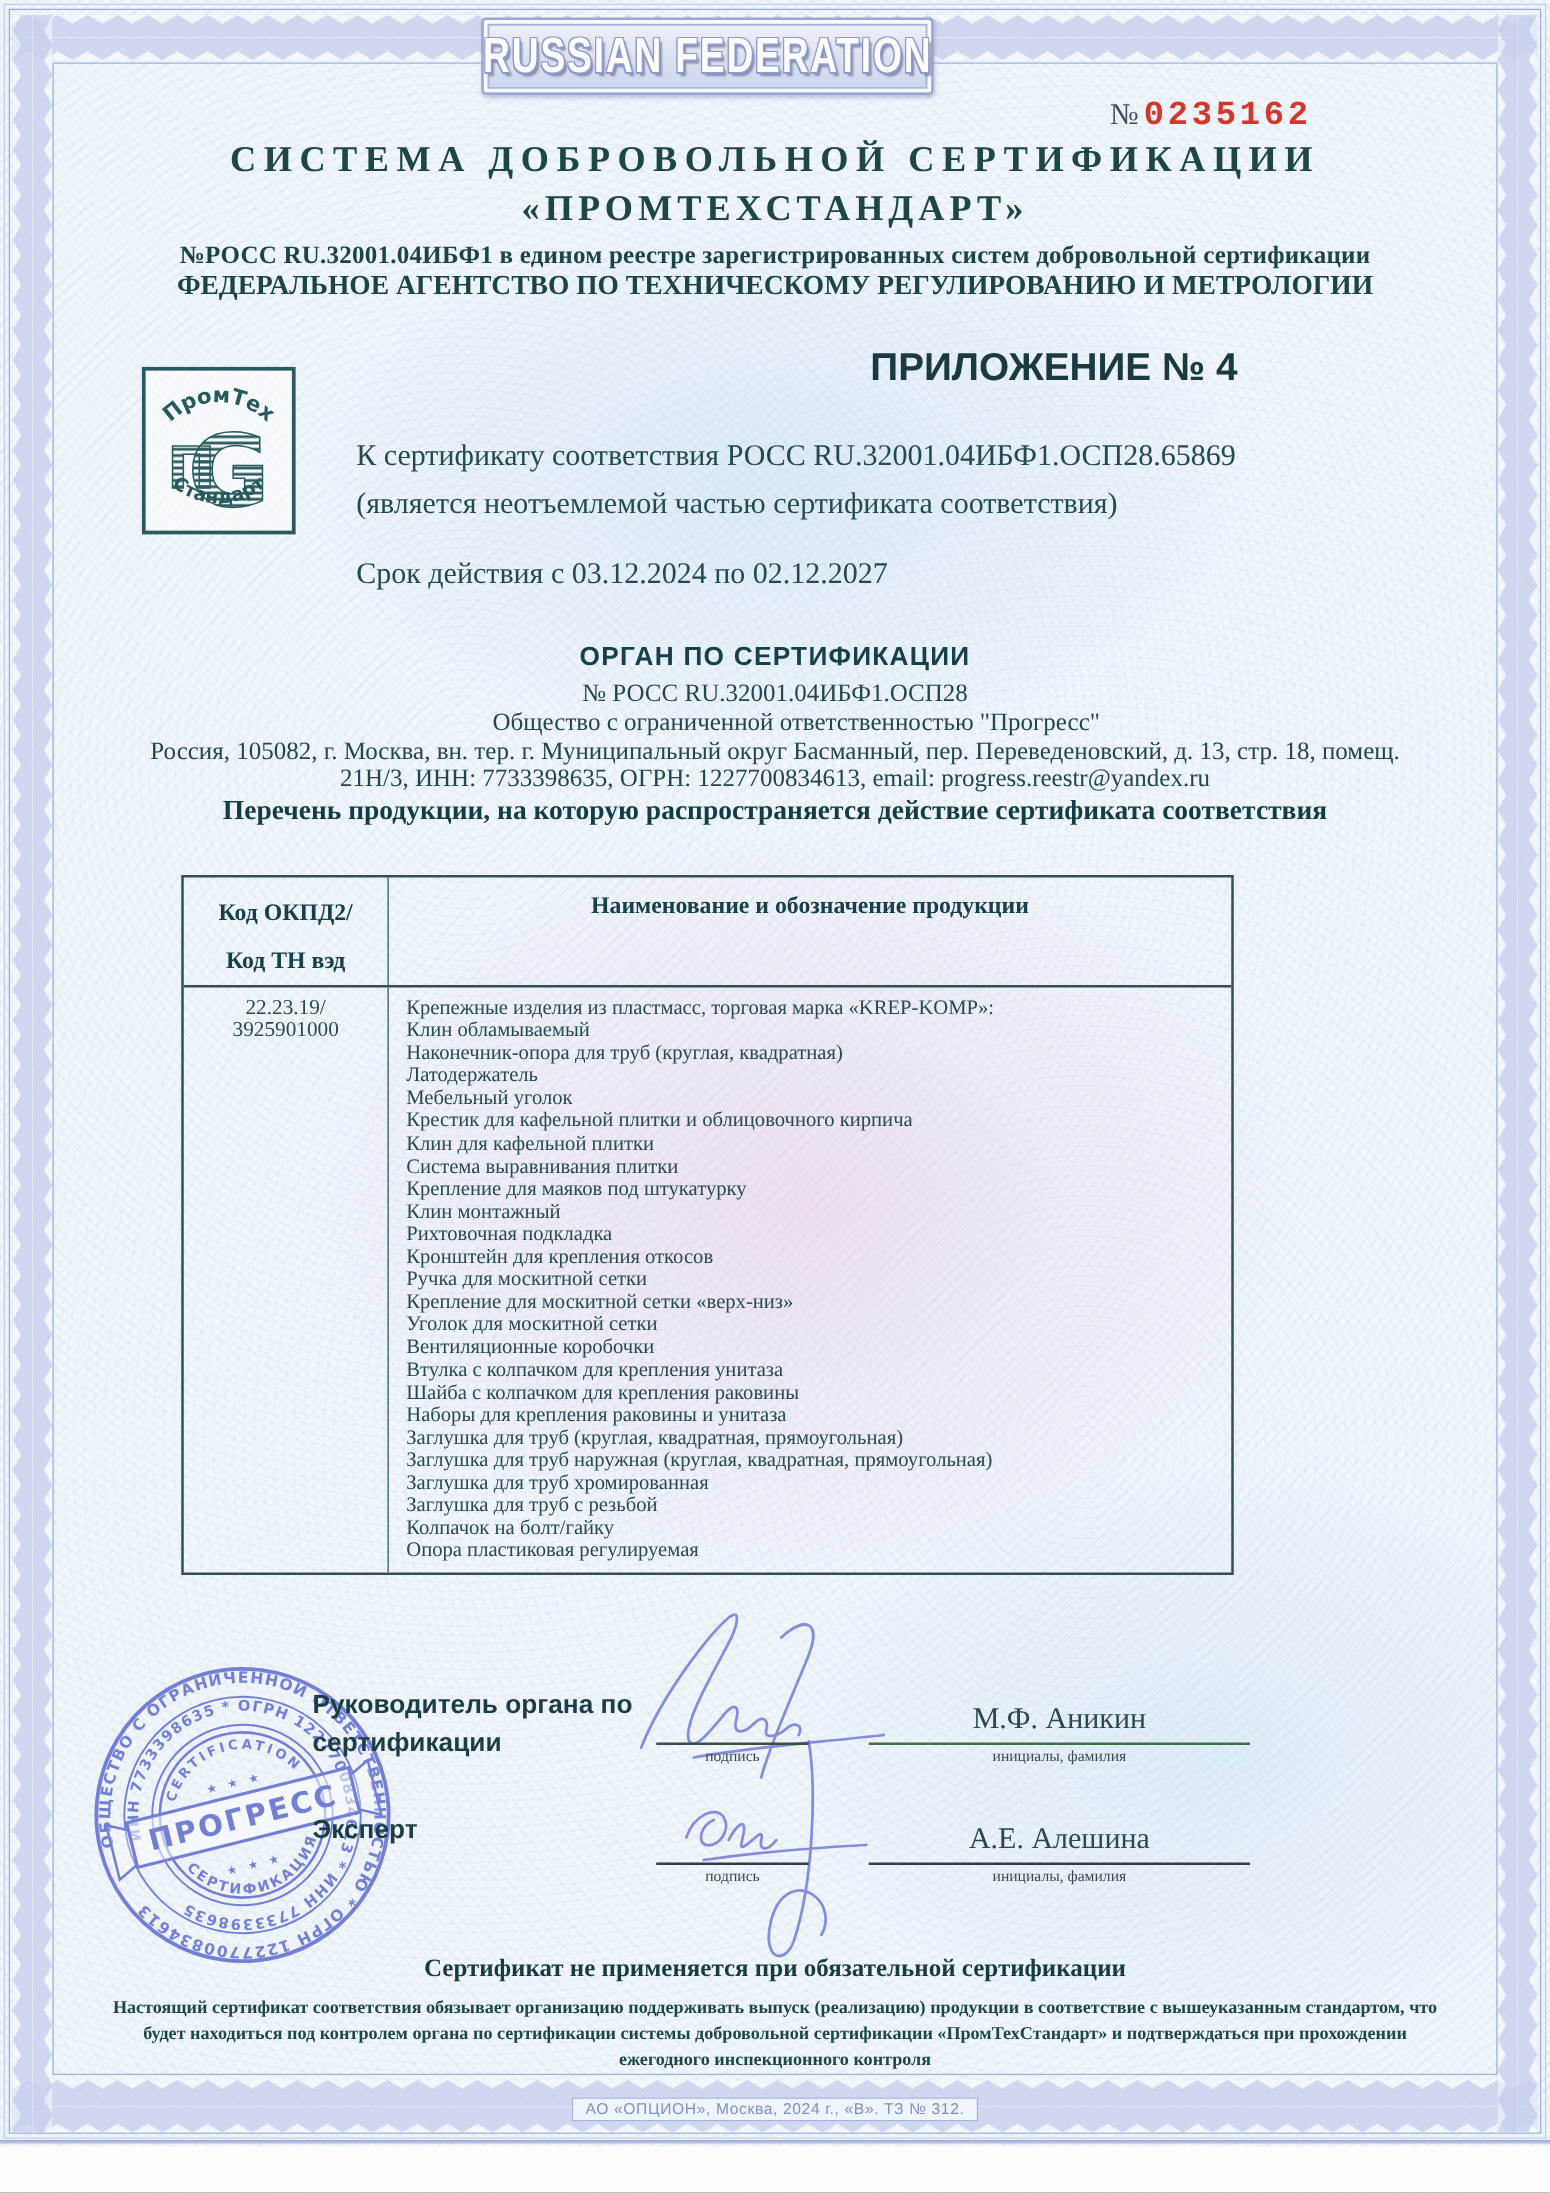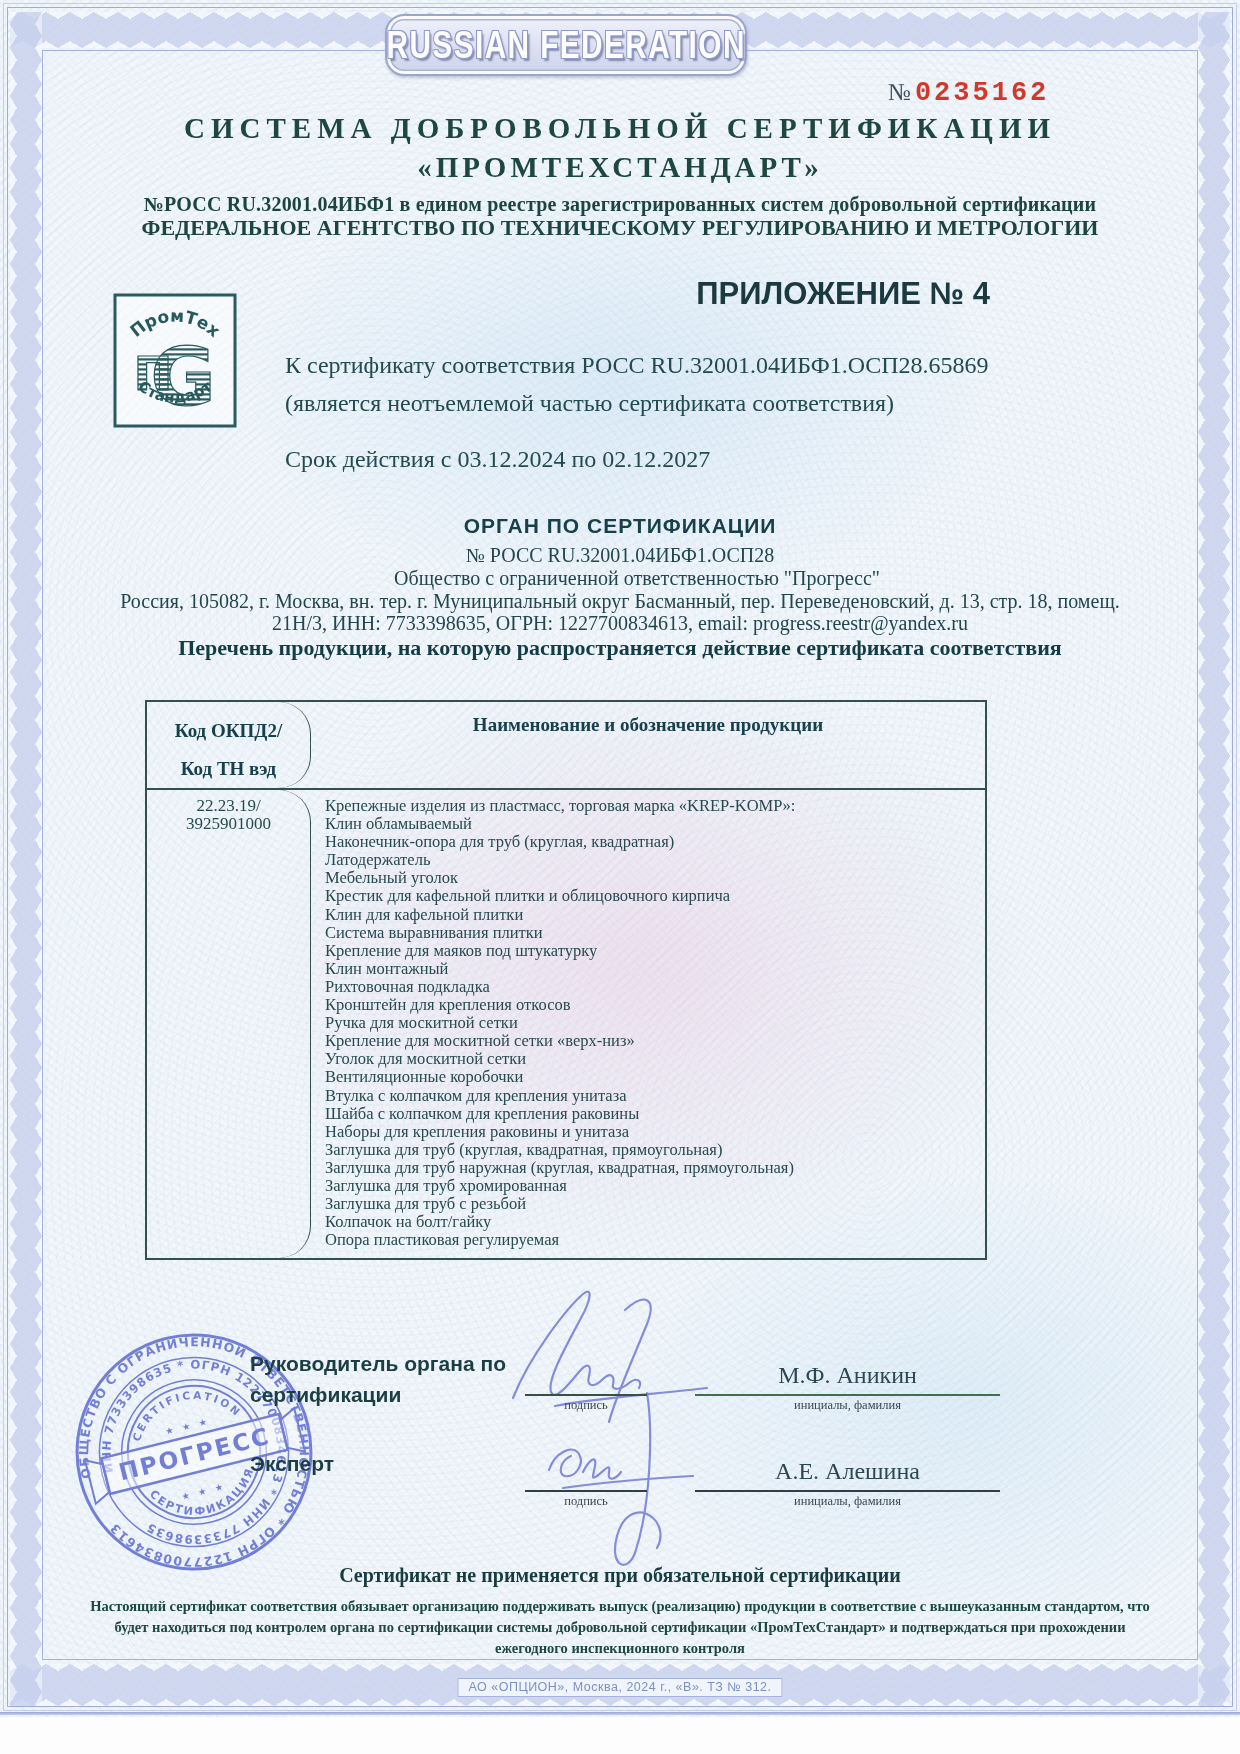--- a/index.html
+++ b/index.html
@@ -39,21 +39,21 @@
   }
   .band-top{left:10px;right:10px;top:12px;height:36px;}
   .band-bottom{left:10px;right:10px;top:1664px;height:42px;}
   .band-left{left:10px;top:12px;width:32px;height:1694px;}
   .band-right{right:10px;top:12px;width:32px;height:1694px;}
   .frame-line-i{left:42px;right:42px;top:50px;height:1608px;border:1px solid #a2b1dd;}
   .bottom-rule{left:0;right:0;top:1712px;height:3px;background:linear-gradient(180deg,#98a6d4,#c6cfeb);}
   .bottom-white{left:0;right:0;top:1717px;bottom:0;background:#fdfdfe;}
   
   .banner{
-    left:385px;top:14px;width:358px;height:58px;border-radius:19px;
+    left:385px;top:14px;width:358px;height:58px;border-radius:4px;
     border:2px solid #9aa6cf;
     background:linear-gradient(180deg,#f0f2fa 0%,#dbe0f1 55%,#ccd4ec 100%);
     box-shadow:inset 0 0 0 3px rgba(255,255,255,0.95), inset 0 0 0 4.5px #aab4d8, 1px 2px 3px rgba(100,110,150,0.35);
     display:flex;align-items:center;justify-content:center;
   }
   .banner span{
     font-family:"Liberation Sans", sans-serif;font-weight:bold;font-size:31px;letter-spacing:1.5px;
     transform:scale(0.96,1.28);color:#fdfdff;white-space:nowrap;
     text-shadow:1px 1px 0 #8f9ac8,-1px -1px 0 #8f9ac8,1px -1px 0 #8f9ac8,-1px 1px 0 #8f9ac8,2.5px 2.5px 1.5px rgba(80,90,130,0.6);
   }
@@ -75,21 +75,21 @@
   .organ-title{top:514px;font-family:"Liberation Sans", sans-serif;font-weight:bold;font-size:21px;letter-spacing:1px;color:#17404a;}
   .organ-number{top:544px;font-size:20px;color:#22464c;}
   .organ-company{top:567px;font-size:20px;color:#22464c;padding-left:34px;}
   .organ-addr1{top:590px;font-size:20px;color:#22464c;text-align:center;}
   .organ-addr2{top:612px;font-size:20px;color:#22464c;}
   .list-heading{top:635px;font-size:22px;font-weight:bold;color:#143c44;}
   
   .ptable{left:145px;top:700px;width:838px;border:2px solid #33504e;}
   .trow{display:flex;}
   .thead{border-bottom:2px solid #33504e;height:86px;}
-  .c1{width:163px;border-right:1.5px solid #33504e;text-align:center;border-radius:32px;}
+  .c1{width:163px;border-right:1.5px solid #33504e;text-align:center;}
   .c2{flex:1;}
   .thead .c1{padding-top:10px;font-weight:bold;font-size:19px;color:#17404a;line-height:38px;}
   .thead .c2{padding-top:12px;text-align:center;font-weight:bold;font-size:19px;color:#17404a;}
   .tbody .c1{padding-top:7px;font-size:17px;color:#27494f;line-height:18px;}
   .tbody .c2 ul{list-style:none;margin:0;padding:7px 8px 9px 14px;}
   .tbody .c2 li{font-size:16.5px;line-height:18.1px;color:#27494f;white-space:nowrap;}
   
   .role1{left:250px;top:1348px;width:258px;font-family:"Liberation Sans", sans-serif;font-weight:bold;font-size:21px;line-height:31px;color:#1b3e44;}
   .role2{left:250px;top:1452px;font-family:"Liberation Sans", sans-serif;font-weight:bold;font-size:21px;color:#1b3e44;}
   .uline{height:0;}

